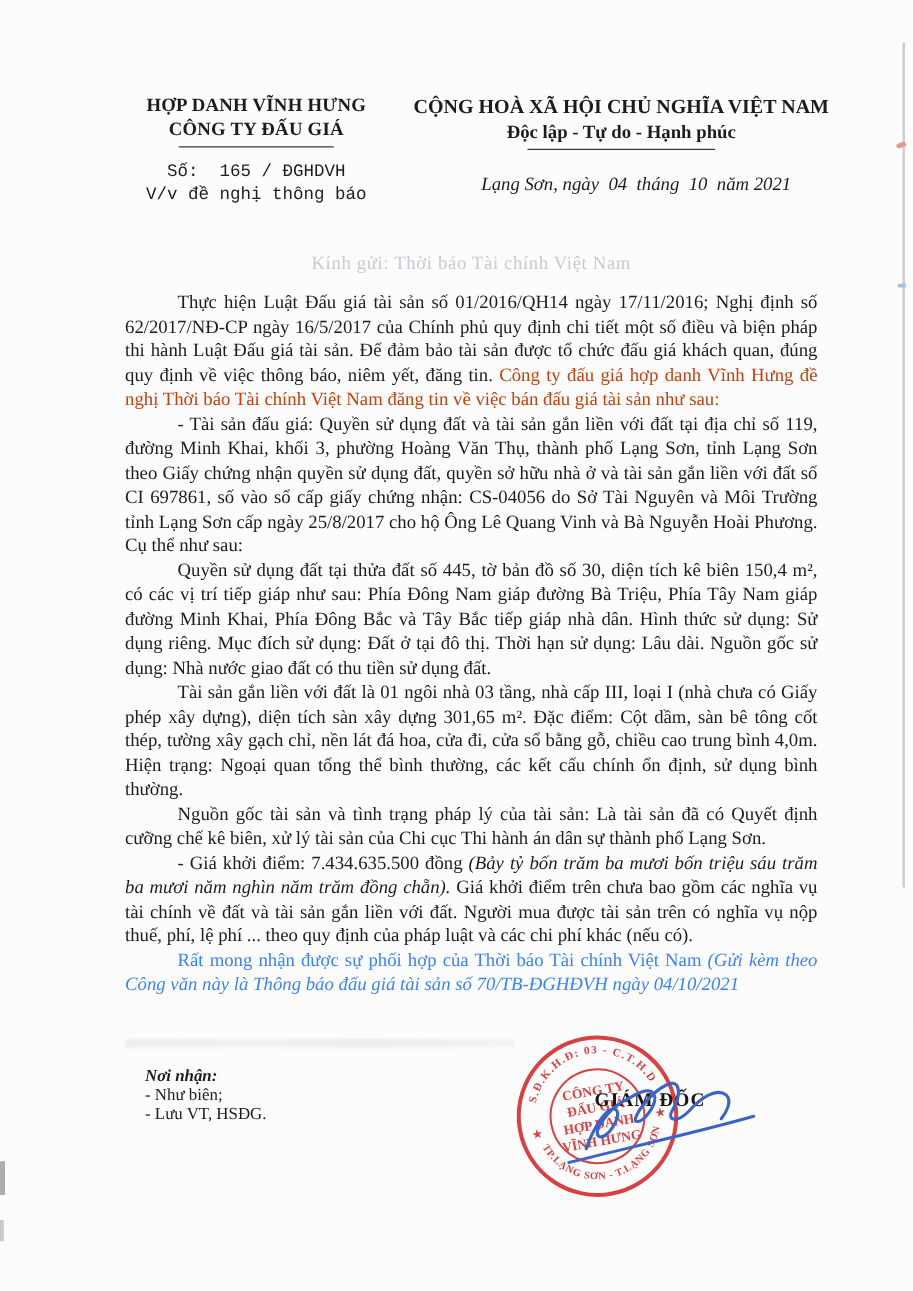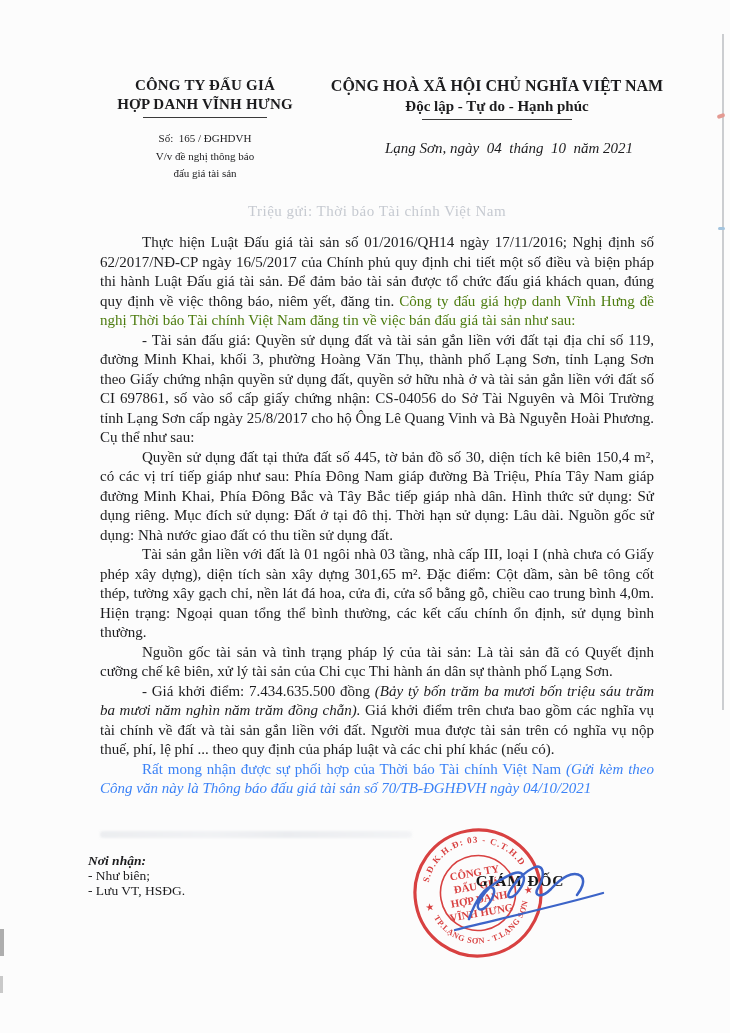--- a/index.html
+++ b/index.html
@@ -15,51 +15,51 @@
   .scan-edge-line{position:absolute;left:722px;top:34px;width:2px;height:676px;background:#cbcdd0;}
   .scan-mark-red{position:absolute;left:717px;top:114px;width:8px;height:4px;background:#e49a92;border-radius:2px;transform:rotate(-18deg);}
   .scan-mark-blue{position:absolute;left:718px;top:227px;width:7px;height:3px;background:#a3c4de;border-radius:2px;}
   .scan-smudge-1{position:absolute;left:0;top:929px;width:4px;height:27px;background:#6d6d6d;opacity:.55;}
   .scan-smudge-2{position:absolute;left:0;top:976px;width:3px;height:17px;background:#8b8b8b;opacity:.45;}
 
   
   .hdr-left{position:absolute;left:95px;top:76px;width:220px;text-align:center;}
   .hdr-left .org{font-weight:bold;font-size:15px;line-height:19px;letter-spacing:.2px;}
   .hdr-left .rule{width:124px;border-top:1.4px solid #3a3a3a;margin:3px auto 0;}
-  .hdr-left .num-block{margin-top:12px;font-size:11px;line-height:17.5px;}
+  .hdr-left .num-block{margin-top:12px;font-size:14px;line-height:17.5px;font-family:Liberation Mono, monospace;}
   .hdr-left .num{white-space:pre;}
   .hdr-right{position:absolute;left:322px;top:76px;width:350px;text-align:center;}
   .hdr-right .nat1{font-weight:bold;font-size:16px;line-height:19px;}
   .hdr-right .nat2{font-weight:bold;font-size:15px;line-height:19px;margin-top:2px;}
   .hdr-right .rule{width:150px;border-top:1.4px solid #3a3a3a;margin:3px auto 0;}
   .hdr-right .date{font-style:italic;font-size:15px;margin-top:20px;white-space:pre;transform:translateX(12px);}
 
   
   .salutation{
     position:absolute;left:100px;top:203px;width:554px;text-align:center;
     font-size:15px;color:#c6cad1;filter:blur(.4px);letter-spacing:.5px;
   }
 
   
   .body-text{
     position:absolute;left:100px;top:233px;width:554px;
     font-size:15px;line-height:19.5px;text-align:justify;
   }
   .body-text p{margin:0;text-indent:42px;}
-  .faded-strong{color:#4d7c0f;filter:blur(.25px);}
+  .faded-strong{color:#c2410c;filter:blur(.25px);}
   .faded-soft{color:#3b82f6;filter:blur(.35px);}
   .ital{font-style:italic;}
   .faded-illegible{
     position:absolute;left:100px;top:831px;width:312px;height:7px;
     background:linear-gradient(90deg,#dfe2e7 0%,#e9ebef 35%,#dde0e6 60%,#eceef1 100%);
     opacity:.55;filter:blur(1px);border-radius:3px;
   }
 
   
-  .recipients{position:absolute;left:88px;top:853px;font-size:13.5px;line-height:15px;}
+  .recipients{position:absolute;left:116px;top:853px;font-size:13.5px;line-height:15px;}
   .recipients .title{font-weight:bold;font-style:italic;}
 
   
   .sig-title{position:absolute;left:452px;top:852px;width:136px;text-align:center;
     font-weight:bold;font-size:15.5px;letter-spacing:.8px;z-index:3;color:#161616;margin-top:20px;}
   .signer-name{position:absolute;left:423px;top:940px;width:190px;text-align:center;
     font-weight:bold;font-size:16px;z-index:3;color:#161616;}
   .seal{position:absolute;left:403px;top:818px;width:150px;height:150px;z-index:2;
     opacity:.93;transform:rotate(-10deg);}
   .sig-scribble{position:absolute;left:435px;top:855px;width:170px;height:85px;z-index:3;}
@@ -69,38 +69,37 @@
 
 <div class="page">
 
   <div class="scan-edge-line"></div>
   <div class="scan-mark-red"></div>
   <div class="scan-mark-blue"></div>
   <div class="scan-smudge-1"></div>
   <div class="scan-smudge-2"></div>
 
   <div class="hdr-left">
+    <div class="org">HỢP DANH VĨNH HƯNG</div>
     <div class="org">CÔNG TY ĐẤU GIÁ</div>
-    <div class="org">HỢP DANH VĨNH HƯNG</div>
     <div class="rule"></div>
     <div class="num-block">
       <div class="num">Số:  165 / ĐGHDVH</div>
       <div>V/v đề nghị thông báo</div>
-      <div>đấu giá tài sản</div>
     </div>
   </div>
 
   <div class="hdr-right">
     <div class="nat1">CỘNG HOÀ XÃ HỘI CHỦ NGHĨA VIỆT NAM</div>
     <div class="nat2">Độc lập - Tự do - Hạnh phúc</div>
     <div class="rule"></div>
     <div class="date">Lạng Sơn, ngày  04  tháng  10  năm 2021</div>
   </div>
 
-  <div class="salutation">Triệu gửi: Thời báo Tài chính Việt Nam</div>
+  <div class="salutation">Kính gửi: Thời báo Tài chính Việt Nam</div>
 
   <div class="body-text">
     <p><span>Thực hiện Luật Đấu giá tài sản số 01/2016/QH14 ngày 17/11/2016; Nghị định số 62/2017/NĐ-CP ngày 16/5/2017 của Chính phủ quy định chi tiết một số điều và biện pháp thi hành Luật Đấu giá tài sản. Để đảm bảo tài sản được tổ chức đấu giá khách quan, đúng quy định về việc thông báo, niêm yết, đăng tin. </span><span class="faded-strong">Công ty đấu giá hợp danh Vĩnh Hưng đề nghị Thời báo Tài chính Việt Nam đăng tin về việc bán đấu giá tài sản như sau:</span></p>
     <p>- Tài sản đấu giá: Quyền sử dụng đất và tài sản gắn liền với đất tại địa chỉ số 119, đường Minh Khai, khối 3, phường Hoàng Văn Thụ, thành phố Lạng Sơn, tỉnh Lạng Sơn theo Giấy chứng nhận quyền sử dụng đất, quyền sở hữu nhà ở và tài sản gắn liền với đất số CI 697861, số vào sổ cấp giấy chứng nhận: CS-04056 do Sở Tài Nguyên và Môi Trường tỉnh Lạng Sơn cấp ngày 25/8/2017 cho hộ Ông Lê Quang Vinh và Bà Nguyễn Hoài Phương. Cụ thể như sau:</p>
     <p>Quyền sử dụng đất tại thửa đất số 445, tờ bản đồ số 30, diện tích kê biên 150,4 m², có các vị trí tiếp giáp như sau: Phía Đông Nam giáp đường Bà Triệu, Phía Tây Nam giáp đường Minh Khai, Phía Đông Bắc và Tây Bắc tiếp giáp nhà dân. Hình thức sử dụng: Sử dụng riêng. Mục đích sử dụng: Đất ở tại đô thị. Thời hạn sử dụng: Lâu dài. Nguồn gốc sử dụng: Nhà nước giao đất có thu tiền sử dụng đất.</p>
     <p>Tài sản gắn liền với đất là 01 ngôi nhà 03 tầng, nhà cấp III, loại I (nhà chưa có Giấy phép xây dựng), diện tích sàn xây dựng 301,65 m². Đặc điểm: Cột dầm, sàn bê tông cốt thép, tường xây gạch chỉ, nền lát đá hoa, cửa đi, cửa sổ bằng gỗ, chiều cao trung bình 4,0m. Hiện trạng: Ngoại quan tổng thể bình thường, các kết cấu chính ổn định, sử dụng bình thường.</p>
     <p>Nguồn gốc tài sản và tình trạng pháp lý của tài sản: Là tài sản đã có Quyết định cưỡng chế kê biên, xử lý tài sản của Chi cục Thi hành án dân sự thành phố Lạng Sơn.</p>
     <p><span>- Giá khởi điểm: 7.434.635.500 đồng </span><span class="ital">(Bảy tỷ bốn trăm ba mươi bốn triệu sáu trăm ba mươi năm nghìn năm trăm đồng chẵn).</span><span> Giá khởi điểm trên chưa bao gồm các nghĩa vụ tài chính về đất và tài sản gắn liền với đất. Người mua được tài sản trên có nghĩa vụ nộp thuế, phí, lệ phí ... theo quy định của pháp luật và các chi phí khác (nếu có).</span></p>
     <p class="faded-soft"><span>Rất mong nhận được sự phối hợp của Thời báo Tài chính Việt Nam </span><span class="ital">(Gửi kèm theo Công văn này là Thông báo đấu giá tài sản số 70/TB-ĐGHĐVH ngày 04/10/2021</span></p>
   </div>

